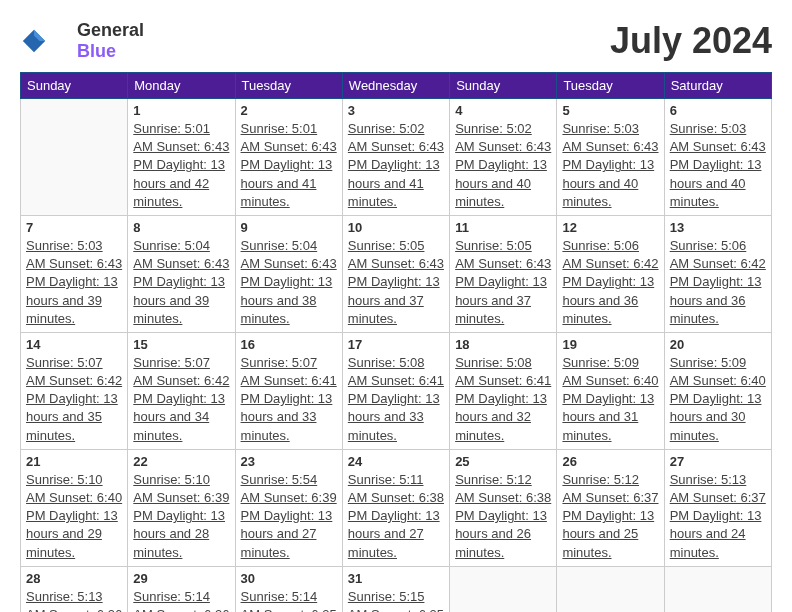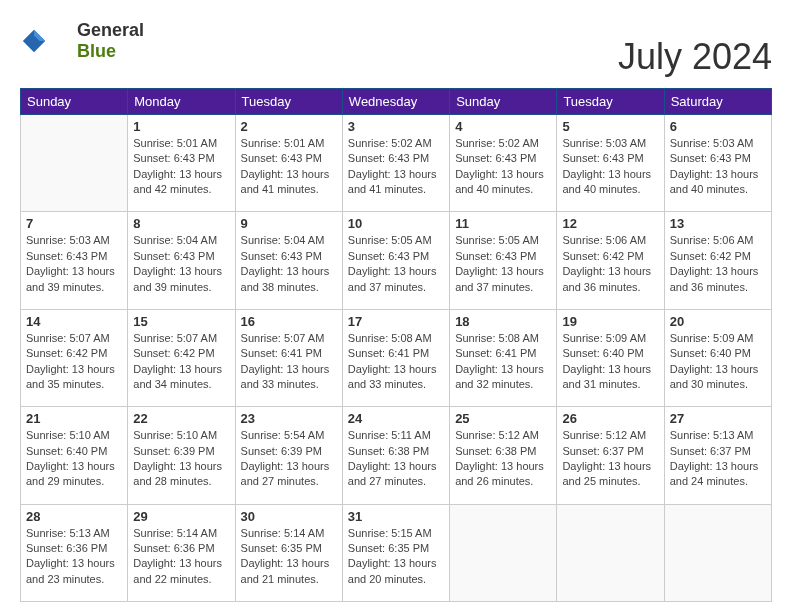--- a/index.html
+++ b/index.html
@@ -29,35 +29,34 @@
       gap: 27px;
     }
     .logo-text {
       font-size: 18px;
       font-weight: bold;
     }
     .logo-general {
       color: #333;
     }
     .logo-blue {
-      color: #4d7c0f;
+      color: #8b5cf6;
     }
     .logo-icon {
       width: 28px;
       height: 28px;
       margin-right: 2px;
     }
     .title-block {
       text-align: right;
     }
     .title-month {
       font-size: 36px;
       color: #333;
-      font-weight: normal;
-      margin-top: 16px;
+      font-weight: bold;
     }
     .title-location {
       font-size: 16px;
       color: #555;
     }
     .calendar {
       flex: 1;
       border: 1px solid #ccc;
       border-collapse: collapse;
       width: 100%;
@@ -81,22 +80,23 @@
       height: 80px;
     }
     .day-num {
       font-size: 13px;
       font-weight: bold;
       display: block;
       margin-bottom: 2px;
     }
     .day-info {
       line-height: 1.4;
-      font-size: 11px;
+      font-size: 13px;
       color: #444;
+      text-decoration: underline;
     }
     .empty-cell {
       background: #f9f9f9;
     }
     .week-row td {
       height: 78px;
     }
   </style>
 </head>
 <body>

